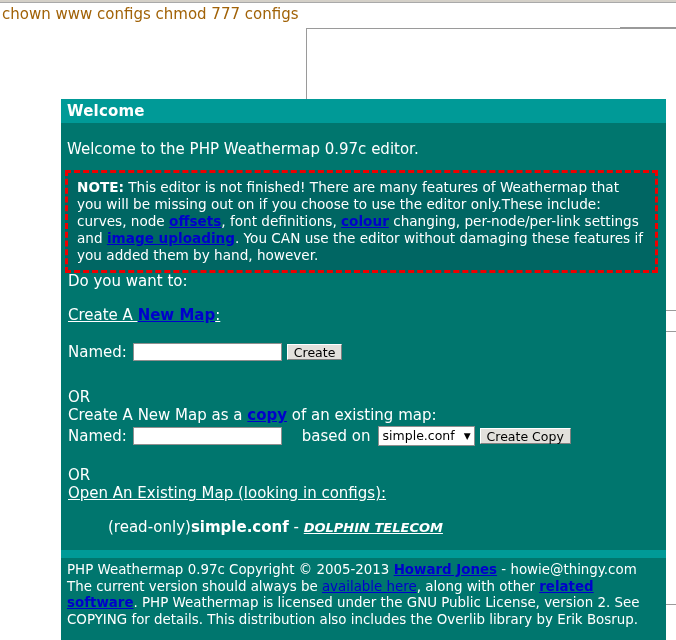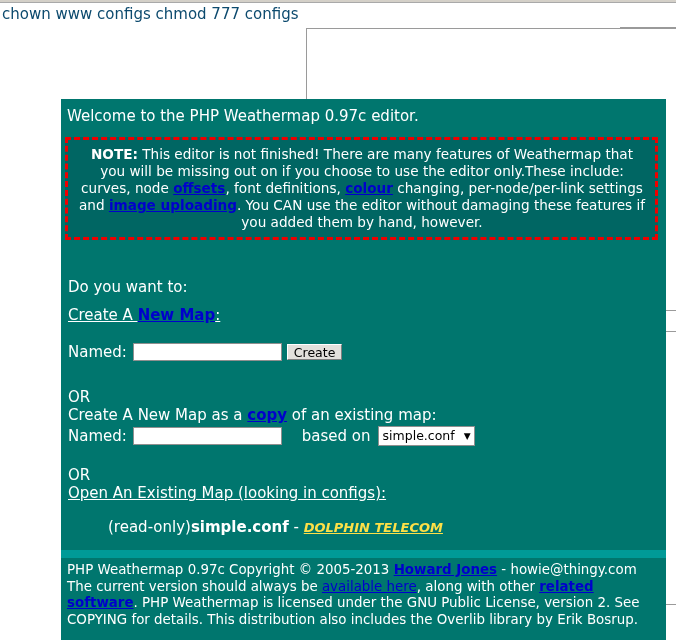--- a/index.html
+++ b/index.html
@@ -21,21 +21,21 @@
     position: absolute;
     left: 0; top: 0;
     width: 676px; height: 2px;
     background: #d4d0c8;
     border-bottom: 1px solid #a9a9a9;
   }
   .shell-text {
     position: absolute;
     left: 2px; top: 5px;
     font-size: 15px;
-    color: #0c4a6e;
+    color: #a16207;
     white-space: nowrap;
     font-family: "DejaVu Sans", sans-serif;
   }
   .white-box {
     position: absolute;
     left: 306px; top: 28px;
     width: 370px; height: 71px;
     background: #ffffff;
     border-left: 1px solid #9a9a9a;
     border-top: 1px solid #9a9a9a;
@@ -67,66 +67,65 @@
     padding: 2px 0 0 6px;
     box-sizing: border-box;
   }
   .panel-header span {
     font-size: 15px;
     font-weight: bold;
     color: #ffffff;
     letter-spacing: 0.2px;
   }
   .intro {
-    padding: 8px 0 0 6px;
+    padding: 17px 0 0 6px;
     font-size: 15px;
     color: #ffffff;
   }
 
   
   .note-box {
     margin: 12px 8px 0 4px;
     border: 3px dashed #ee0000;
     background: #006663;
     padding: 6px 8px 6px 9px;
     font-size: 13.6px;
     line-height: 17px;
     color: #ffffff;
-    text-align: center;
   }
   .note-box b { font-weight: bold; }
 
   
   .section {
     font-size: 15px;
     line-height: 20px;
     color: #ffffff;
   }
-  .sec-do    { position: absolute; left: 7px; top: 178px; }
+  .sec-do    { position: absolute; left: 7px; top: 172px; }
   .sec-new   { position: absolute; left: 7px; top: 206px; text-decoration: underline; }
   .sec-named1{ position: absolute; left: 7px; top: 243px; display: flex; align-items: center; }
   .sec-or1   { position: absolute; left: 7px; top: 288px; }
   .sec-copy  { position: absolute; left: 7px; top: 306px; }
   .sec-named2{ position: absolute; left: 7px; top: 327px; display: flex; align-items: center; }
   .sec-or2   { position: absolute; left: 7px; top: 366px; }
   .sec-open  { position: absolute; left: 7px; top: 384px; text-decoration: underline; }
   .sec-file  { position: absolute; left: 47px; top: 419px; }
 
   a.lnk {
     color: #0000cc;
     text-decoration: underline;
     font-weight: bold;
   }
   a.lnk-plain {
     color: #0000cc;
     text-decoration: underline;
     font-weight: normal;
   }
   a.lnk-sc {
-    color: #fde047;
+    color: #ffffff;
     text-decoration: underline;
     font-weight: bold;
     font-style: italic;
     font-variant: small-caps;
     font-size: 13px;
   }
 
   input.txt {
     width: 149px;
     height: 18px;
@@ -203,20 +202,23 @@
   <div class="shell-text">chown www configs chmod 777 configs</div>
 
   <div class="white-box"></div>
   <div class="edge-rule er1"></div>
   <div class="edge-rule er2"></div>
   <div class="edge-rule er3"></div>
   <div class="edge-rule er4"></div>
 
   <div class="panel">
 
+    <div class="panel-header">
+      <span>Welcome</span>
+    </div>
 
     <div class="intro">Welcome to the PHP Weathermap 0.97c editor.</div>
 
     <div class="note-box">
       <b>NOTE:</b><span> This editor is not finished! There are many features of Weathermap that you will be missing out on if you choose to use the editor only.These include: curves, node </span><a href="#" class="lnk">offsets</a><span>, font definitions, </span><a href="#" class="lnk">colour</a><span> changing, per-node/per-link settings and </span><a href="#" class="lnk">image uploading</a><span>. You CAN use the editor without damaging these features if you added them by hand, however.</span>
     </div>
 
     <div class="section sec-do">Do you want to:</div>
 
     <div class="section sec-new">
@@ -236,20 +238,21 @@
     </div>
 
     <div class="section sec-named2">
       <span>Named:</span>
       <input class="txt" type="text" value="" placeholder="" style="">
       <span class="based-on">based on</span>
       <span class="sel-wrap">
         <span>simple.conf</span>
         <span class="caret">▼</span>
       </span>
+      <button class="btn">Create Copy</button>
     </div>
 
     <div class="section sec-or2">OR</div>
 
     <div class="section sec-open">Open An Existing Map (looking in configs):</div>
 
     <div class="readonly sec-file">
       <span>(read-only)</span><b>simple.conf</b><span> - </span><a href="#" class="lnk-sc">DOLPHIN TELECOM</a>
     </div>
 

